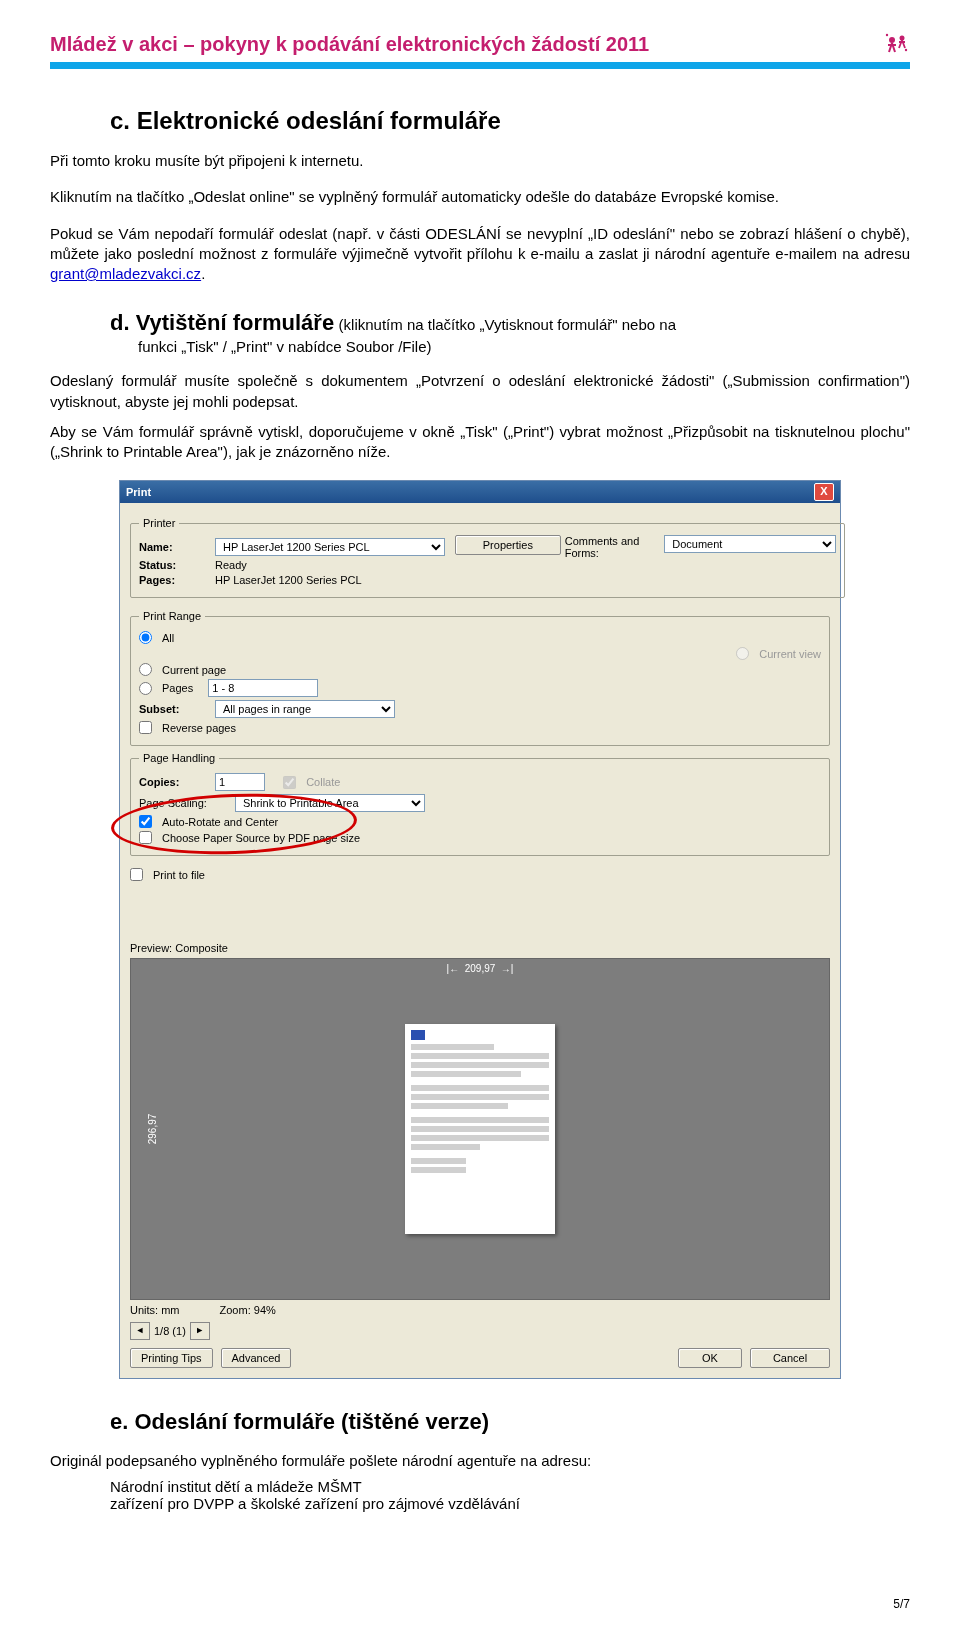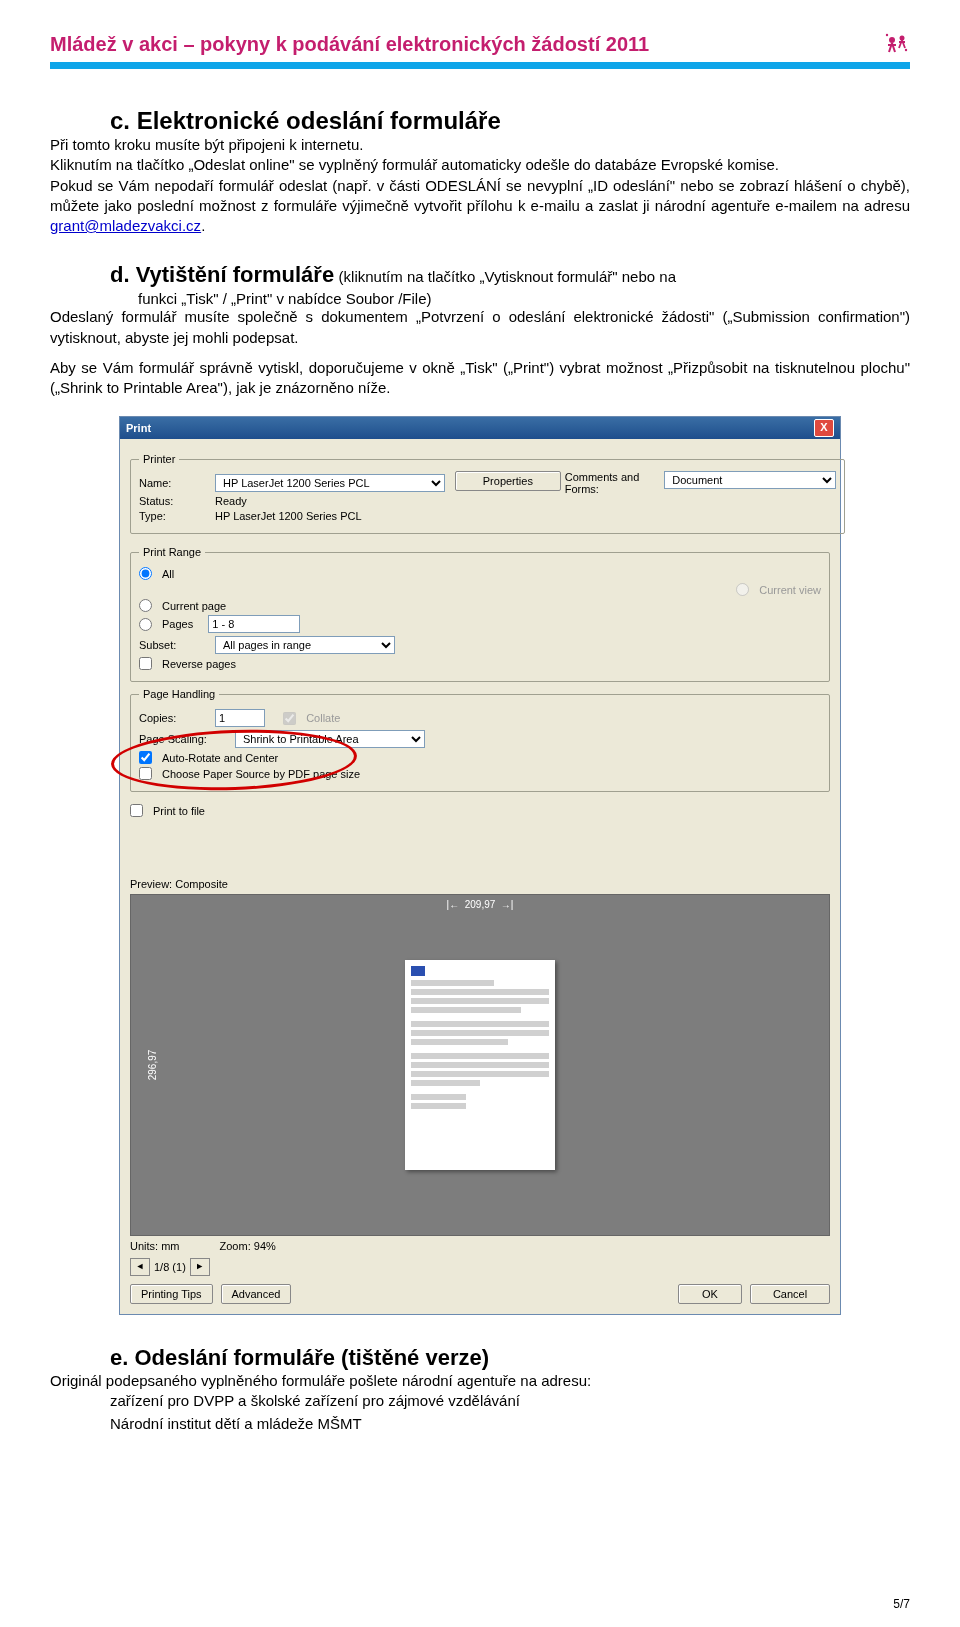--- a/index.html
+++ b/index.html
@@ -1,41 +1,41 @@
 <!DOCTYPE html>
 <html><head>
 <meta charset="utf-8">
 <style>
   html,body{margin:0;padding:0;background:#fff;font-family:Verdana,Arial,sans-serif;color:#000;}
   .page{width:960px;min-height:1627px;margin:0 auto;padding:30px 50px 20px 50px;box-sizing:border-box;position:relative;}
   .header-line{color:#c41e6e;font-weight:bold;font-size:20px;border-bottom:7px solid #0ea5e9;padding-bottom:4px;display:flex;align-items:center;}
   .header-line .ht{flex:1;}
   .logo{width:28px;height:28px;margin-left:8px;}
   .sec-title{font-family:Arial,sans-serif;font-weight:bold;font-size:24px;margin-top:38px;margin-left:60px;}
-  .body-text{font-size:15px;line-height:1.35;text-align:justify;margin-top:0;}
+  .body-text{font-size:15px;line-height:1.35;text-align:justify;margin-top:16px;}
   .body-text.mt8{margin-top:10px;}
   a.mail{color:#0000cc;text-decoration:underline;}
   .sec-d{margin-top:26px;margin-left:60px;font-family:Arial,sans-serif;}
   .sec-d .lead{font-weight:bold;font-size:22px;}
   .sec-d .tail{font-size:15px;}
   .sec-d .line2{font-size:15px;margin-left:28px;margin-top:2px;}
   .sec-e{font-family:Arial,sans-serif;font-weight:bold;font-size:22px;margin-top:30px;margin-left:60px;}
   .addr{margin-left:60px;font-size:15px;margin-top:6px;}
   .pagenum{position:absolute;bottom:16px;right:50px;font-size:12px;}
 
   
   .dlg{width:720px;margin:18px auto 0 auto;background:#ece9d8;border:1px solid #6b8ab0;font-family:Tahoma,Arial,sans-serif;font-size:11px;color:#000;}
   .titlebar{height:22px;background:linear-gradient(#3a6ea5,#1e4e8c);color:#fff;font-weight:bold;display:flex;align-items:center;padding:0 6px;}
   .titlebar .t{flex:1;}
   .titlebar .x{width:18px;height:16px;background:#e04a3f;border:1px solid #fff;border-radius:2px;text-align:center;line-height:14px;font-size:11px;}
   .dlg-body{padding:8px 10px 10px 10px;}
   fieldset.grp{border:1px solid #a0a090;border-radius:2px;margin:6px 0;padding:6px 8px 8px 8px;}
   fieldset.grp>legend{padding:0 4px;font-size:11px;}
   .row{display:flex;align-items:center;gap:6px;margin:3px 0;}
-  .lbl{width:70px;}
+  .lbl{width:70px;font-weight:bold;}
   .lbl2{width:90px;}
   .inp, select.inp{height:18px;font-size:11px;border:1px solid #7f9db9;background:#fff;padding:0 3px;box-sizing:border-box;font-family:inherit;}
   select.inp{appearance:auto;}
   .btn{height:20px;font-size:11px;background:#ece9d8;border:1px solid #888;border-radius:2px;padding:0 10px;box-shadow:inset 1px 1px 0 #fff;cursor:pointer;}
   .cols{display:flex;gap:18px;flex-direction:column;}
   .colL{flex:0 0 320px;}
   .colR{flex:1;}
   .disabled{color:#999;justify-content:flex-end;}
   .check,.radio{margin:0 4px 0 0;}
   .ellipse{position:absolute;border:3px solid #d10000;border-radius:50%;width:240px;height:54px;transform:rotate(-2deg);pointer-events:none;}
@@ -105,21 +105,21 @@
           <div class="printerL">
             <div class="row">
               <span class="lbl">Name:</span>
               <select class="inp" style="width:230px"><option>HP LaserJet 1200 Series PCL</option></select>
             </div>
             <div class="row">
               <span class="lbl">Status:</span>
               <span>Ready</span>
             </div>
             <div class="row">
-              <span class="lbl">Type:</span>
+              <span class="lbl">Pages:</span>
               <span>HP LaserJet 1200 Series PCL</span>
             </div>
           </div>
           <div class="topright">
             <button class="btn" style="width:120px">Properties</button>
             <span>Comments and Forms:</span>
             <select class="inp" style="width:200px"><option>Document</option></select>
           </div>
         </div>
       </fieldset>
@@ -133,21 +133,21 @@
                 <span>All</span>
               </div>
             <div class="row disabled">
                 <input type="radio" class="radio" disabled="" style="">
                 <span>Current view</span>
               </div>
             <div class="row">
                 <input type="radio" class="radio" style="">
                 <span>Current page</span>
               </div>
-            <div class="row"><input type="radio" class="radio" style=""><span>Pages</span>&nbsp;<input class="inp" style="width: 92px;" value="1 - 8"></div>
+            <div class="row"><input type="radio" class="radio" style=""><span>Pages</span>&nbsp;<input class="inp" style="width: 110px;" value="1 - 8"></div>
             <div class="row">
                 <span class="lbl">Subset:</span>
                 <select class="inp" style="width:180px"><option>All pages in range</option></select>
               </div>
             <div class="row">
                 <input type="checkbox" class="check" style="">
                 <span>Reverse pages</span>
               </div>
           </fieldset>
 
@@ -218,17 +218,17 @@
         <span class="spacer"></span>
         <button class="btn" style="width:64px">OK</button>
         <button class="btn" style="width:80px">Cancel</button>
       </div>
 
     </div>
   </div>
 
   <div class="sec-e">e. Odeslání formuláře (tištěné verze)</div>
   <div class="body-text">Originál podepsaného vyplněného formuláře pošlete národní agentuře na adresu:</div>
+  <div class="addr">Národní institut dětí a mládeže MŠMT</div>
   <div class="addr" style="margin-top:0">zařízení pro DVPP a školské zařízení pro zájmové vzdělávání</div>
-  <div class="addr">Národní institut dětí a mládeže MŠMT</div>
 
   <div class="pagenum">5/7</div>
 </div>
 
 </body></html>

